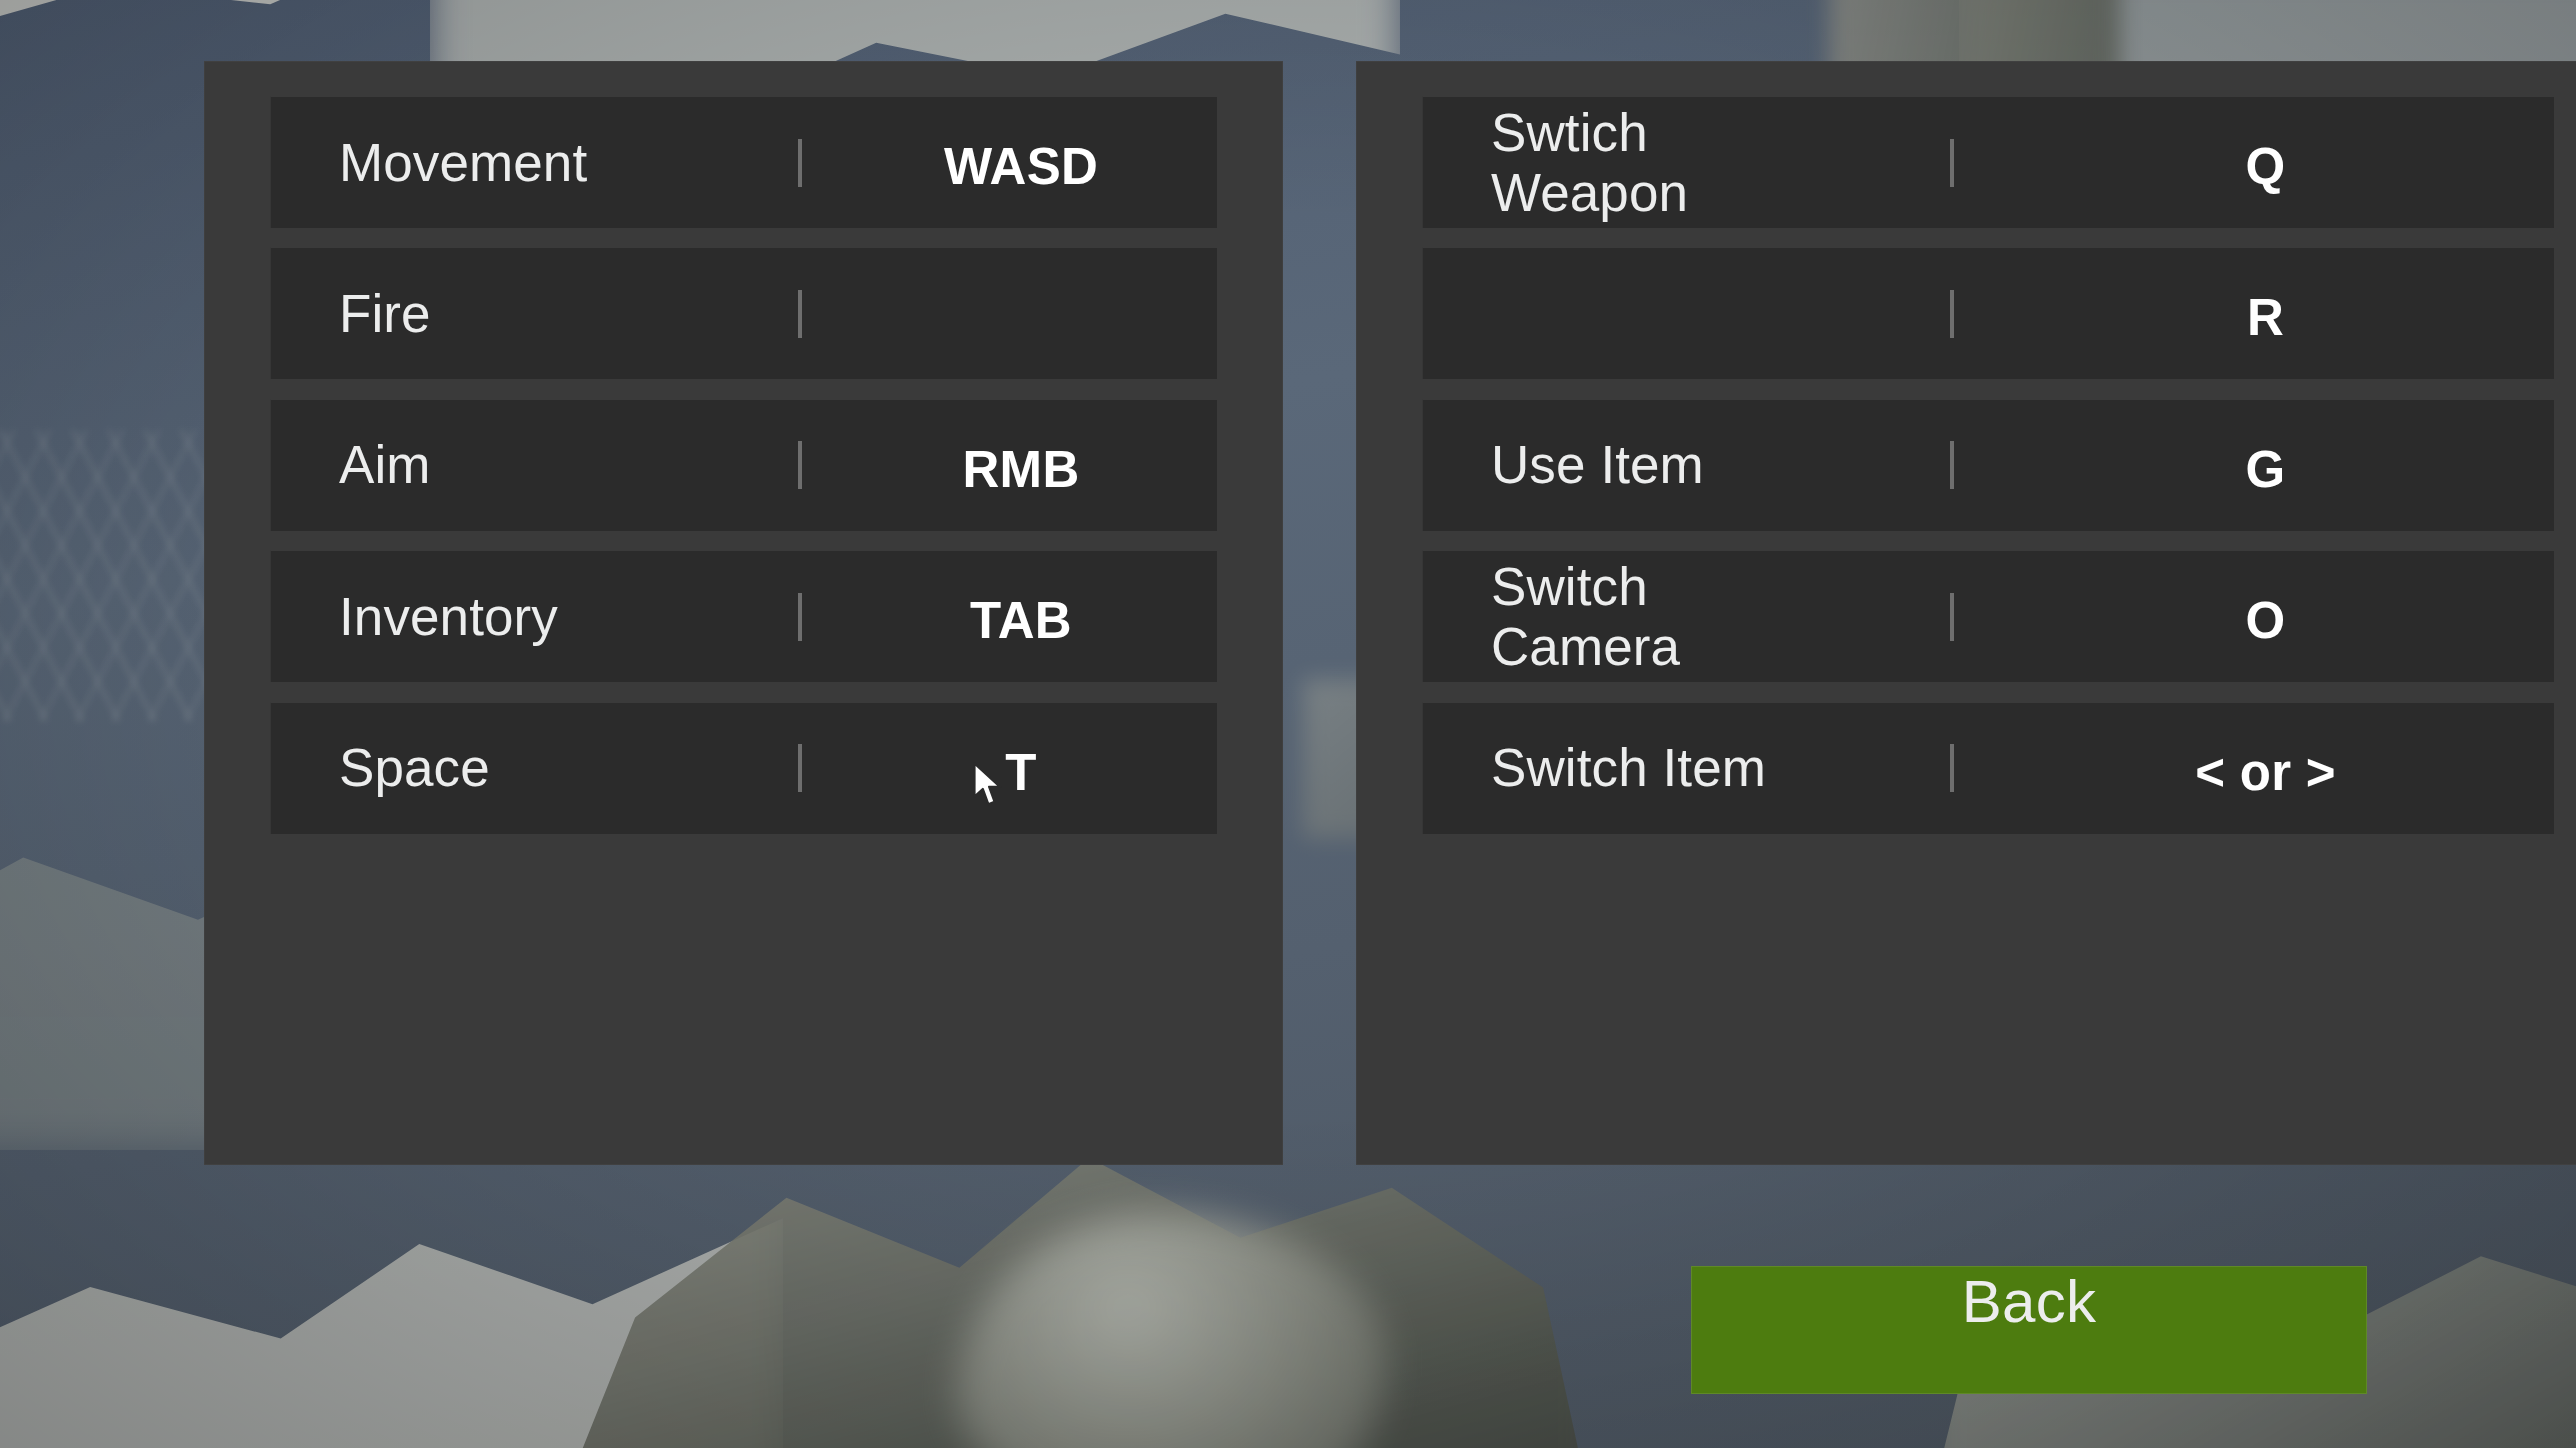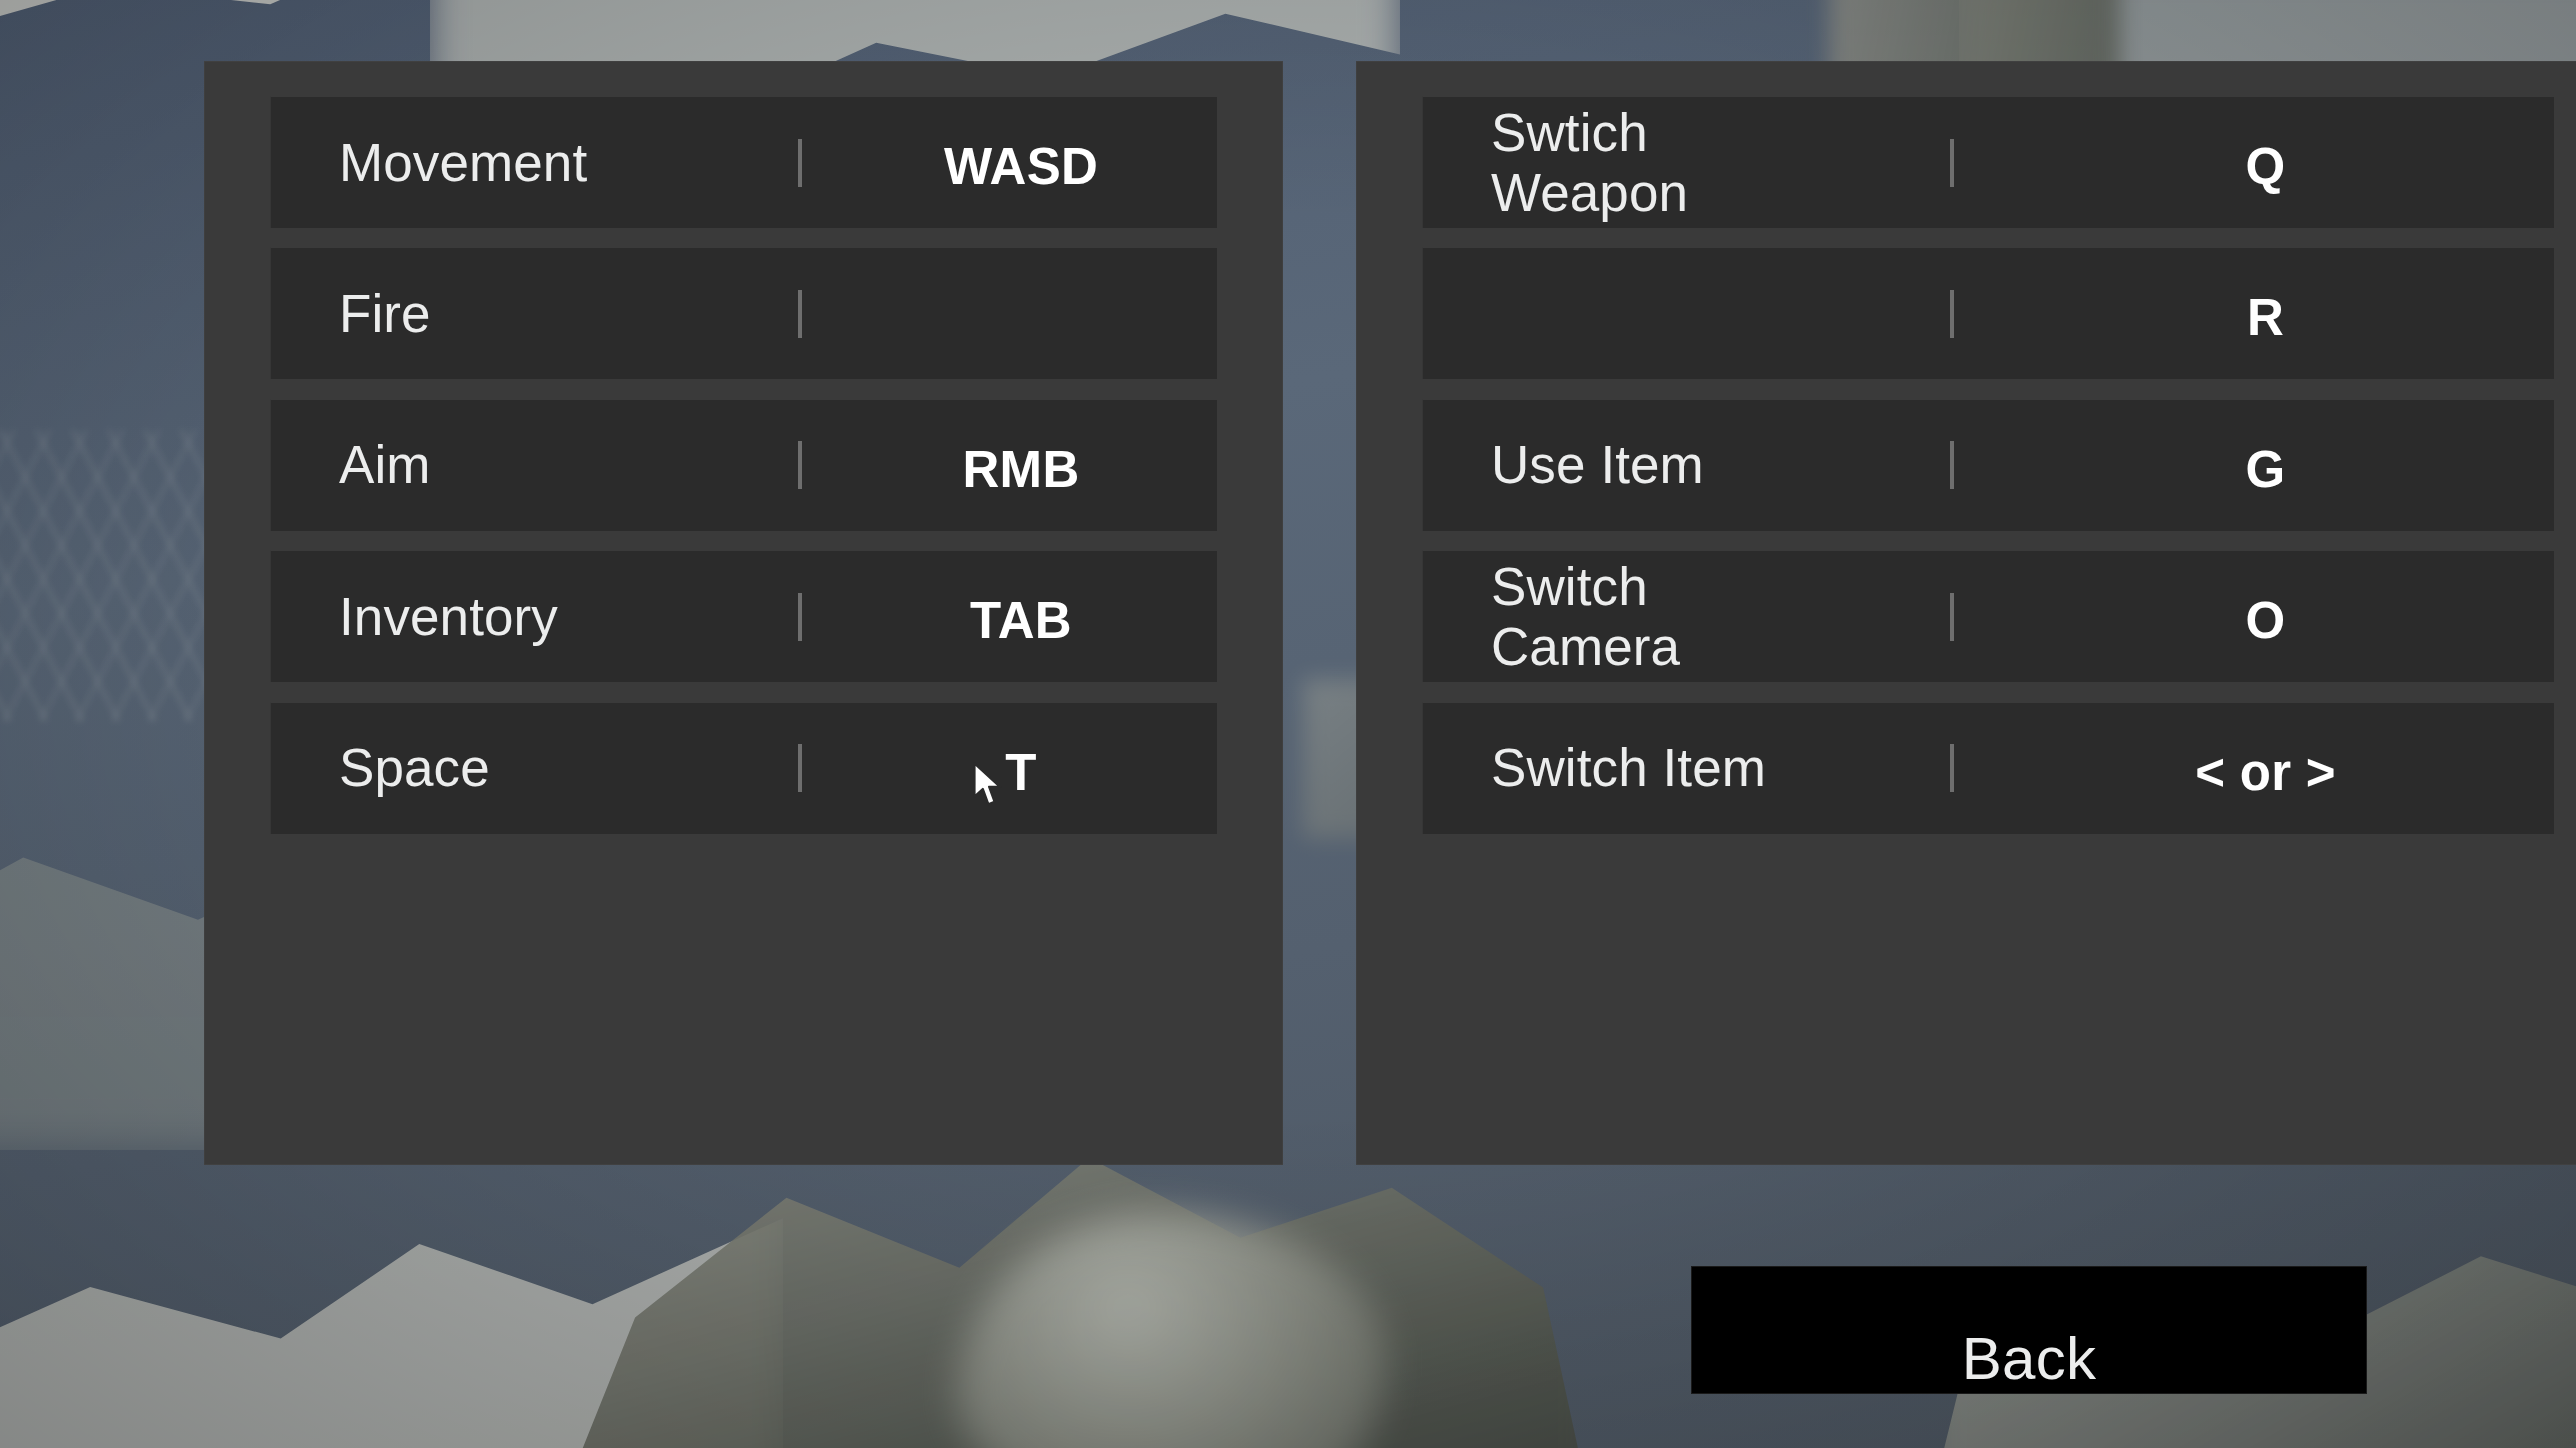--- a/index.html
+++ b/index.html
@@ -211,25 +211,25 @@
     margin-top: 8px;
   }
 
   
   #back-button {
     position: absolute;
     left: 1691px;
     top: 1266px;
     width: 676px;
     height: 128px;
-    background: #000000;
+    background: #4d7c0f;
     border: 1.4px solid rgba(255,255,255,.10);
     box-sizing: border-box;
     display: flex;
-    align-items: flex-end;
+    align-items: flex-start;
     justify-content: center;
     cursor: pointer;
   }
   #back-button span {
     color: #eceded;
     font-size: 60px;
     font-weight: 300;
     letter-spacing: 0.3px;
   }
 

